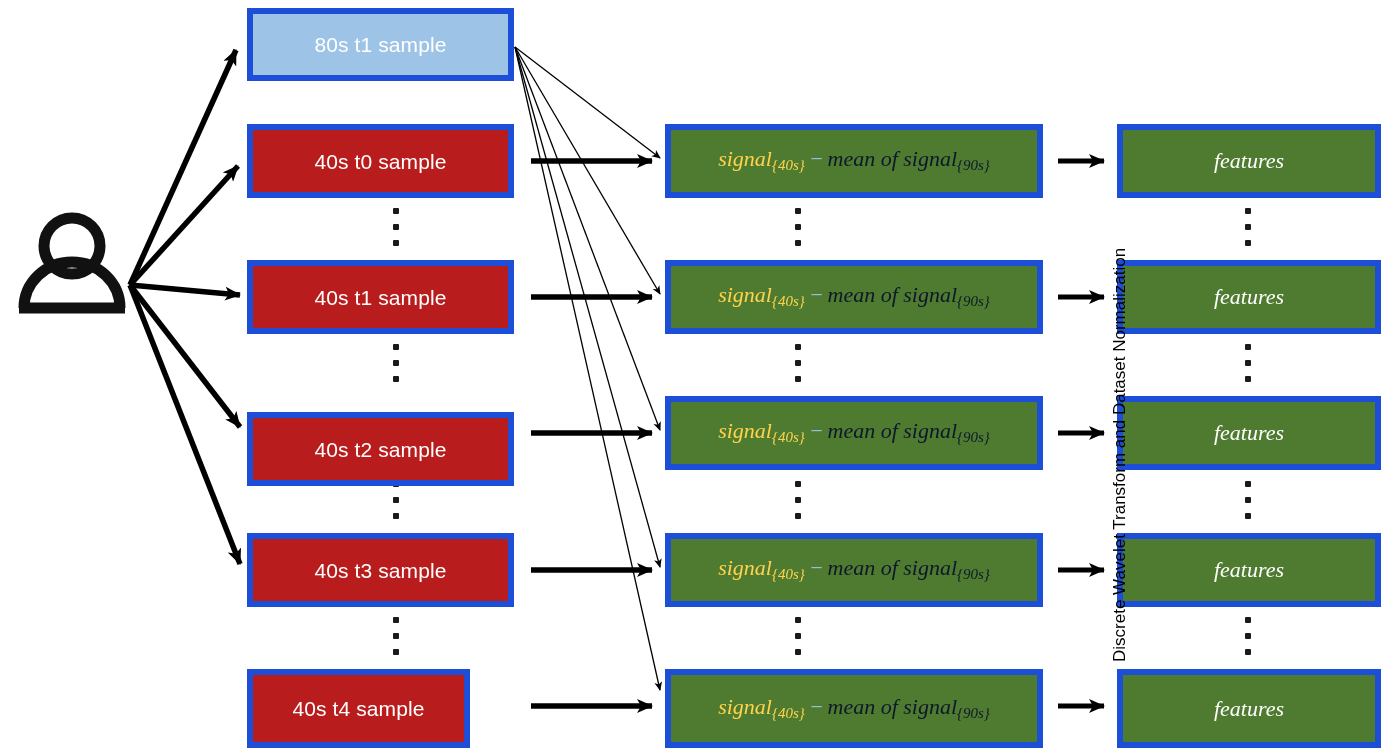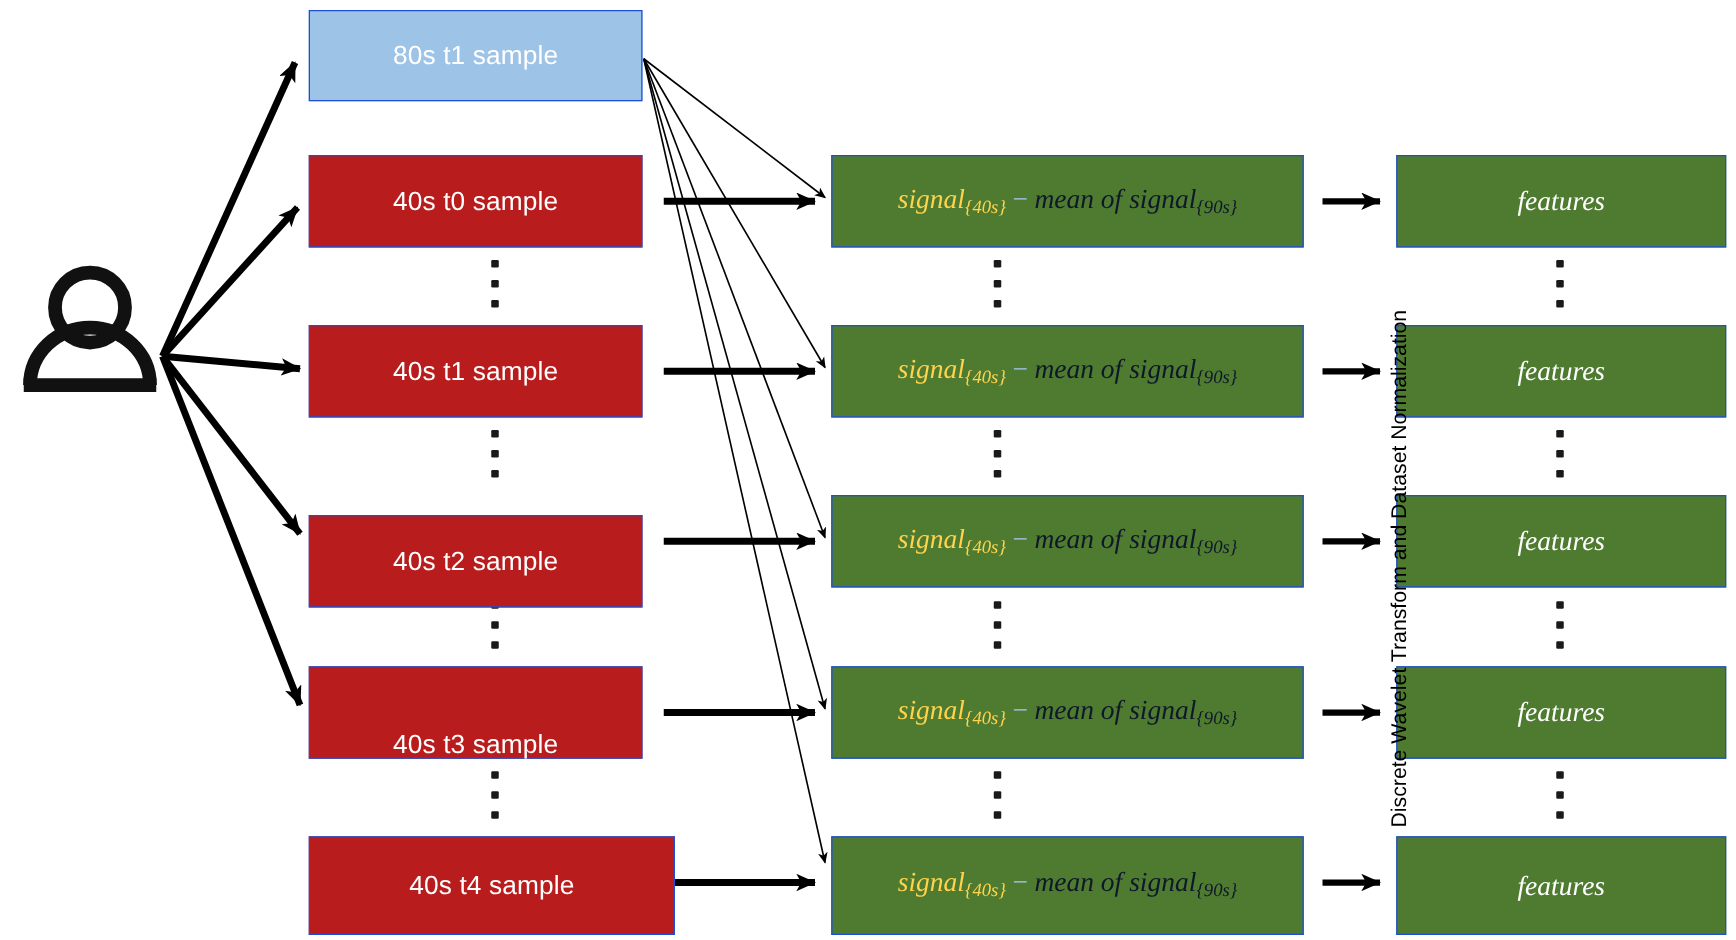--- a/index.html
+++ b/index.html
@@ -4,21 +4,21 @@
 <style>
   html,body{margin:0;padding:0;background:#ffffff;}
   body{width:1389px;height:752px;overflow:hidden;
        font-family:"Liberation Sans", sans-serif;}
   #stage{position:relative;width:1389px;height:752px;background:#fff;}
 
   svg.layer{position:absolute;left:0;top:0;width:1389px;height:752px;overflow:visible;}
   svg.arrows{z-index:5;pointer-events:none;}
   svg.person{z-index:6;}
 
-  .box{position:absolute;box-sizing:border-box;border:1px solid #1d4ed8;
+  .box{position:absolute;box-sizing:border-box;border:6px solid #1d4ed8;
        display:flex;align-items:center;justify-content:center;text-align:center;
        z-index:10;}
   .box.blue{background:#9DC3E6;}
   .box.yellow{background:#b91c1c;}
   .box.green{background:#4E7B30;}
 
   .sample-label{color:#ffffff;font-size:21px;font-family:"Liberation Sans", sans-serif;
                 letter-spacing:.1px;line-height:1;}
 
   .formula{font-family:"Liberation Serif", serif;font-style:italic;
@@ -128,25 +128,25 @@
   <div class="box yellow" style="left:247px;top:412px;width:267px;height:74px;">
     <span class="sample-label">40s t2 sample</span>
   </div>
 
   <div class="dots" style="left:389px;top:617px;">
     <i></i>
       <i></i>
       <i></i>
   </div>
 
-  <div class="box yellow" style="left:247px;top:533px;width:267px;height:74px;align-items:flex-end;">
+  <div class="box yellow" style="left:247px;top:533px;width:267px;height:74px;">
     <span class="sample-label">40s t3 sample</span>
   </div>
 
-  <div class="box yellow" style="left:247px;top:669px;width:293px;height:79px;">
+  <div class="box yellow" style="left:247px;top:669px;width:223px;height:79px;">
     <span class="sample-label">40s t4 sample</span>
   </div>
 
   <div class="box green" style="left:665px;top:124px;width:378px;height:74px;">
     <span class="formula">
       <span class="f-a"><span>signal</span><sub>{40s}</sub></span><span class="f-op">−</span><span class="f-b"><span>mean of signal</span><sub>{90s}</sub></span>
     </span>
   </div>
 
   <div class="dots" style="left:791px;top:208px;">

